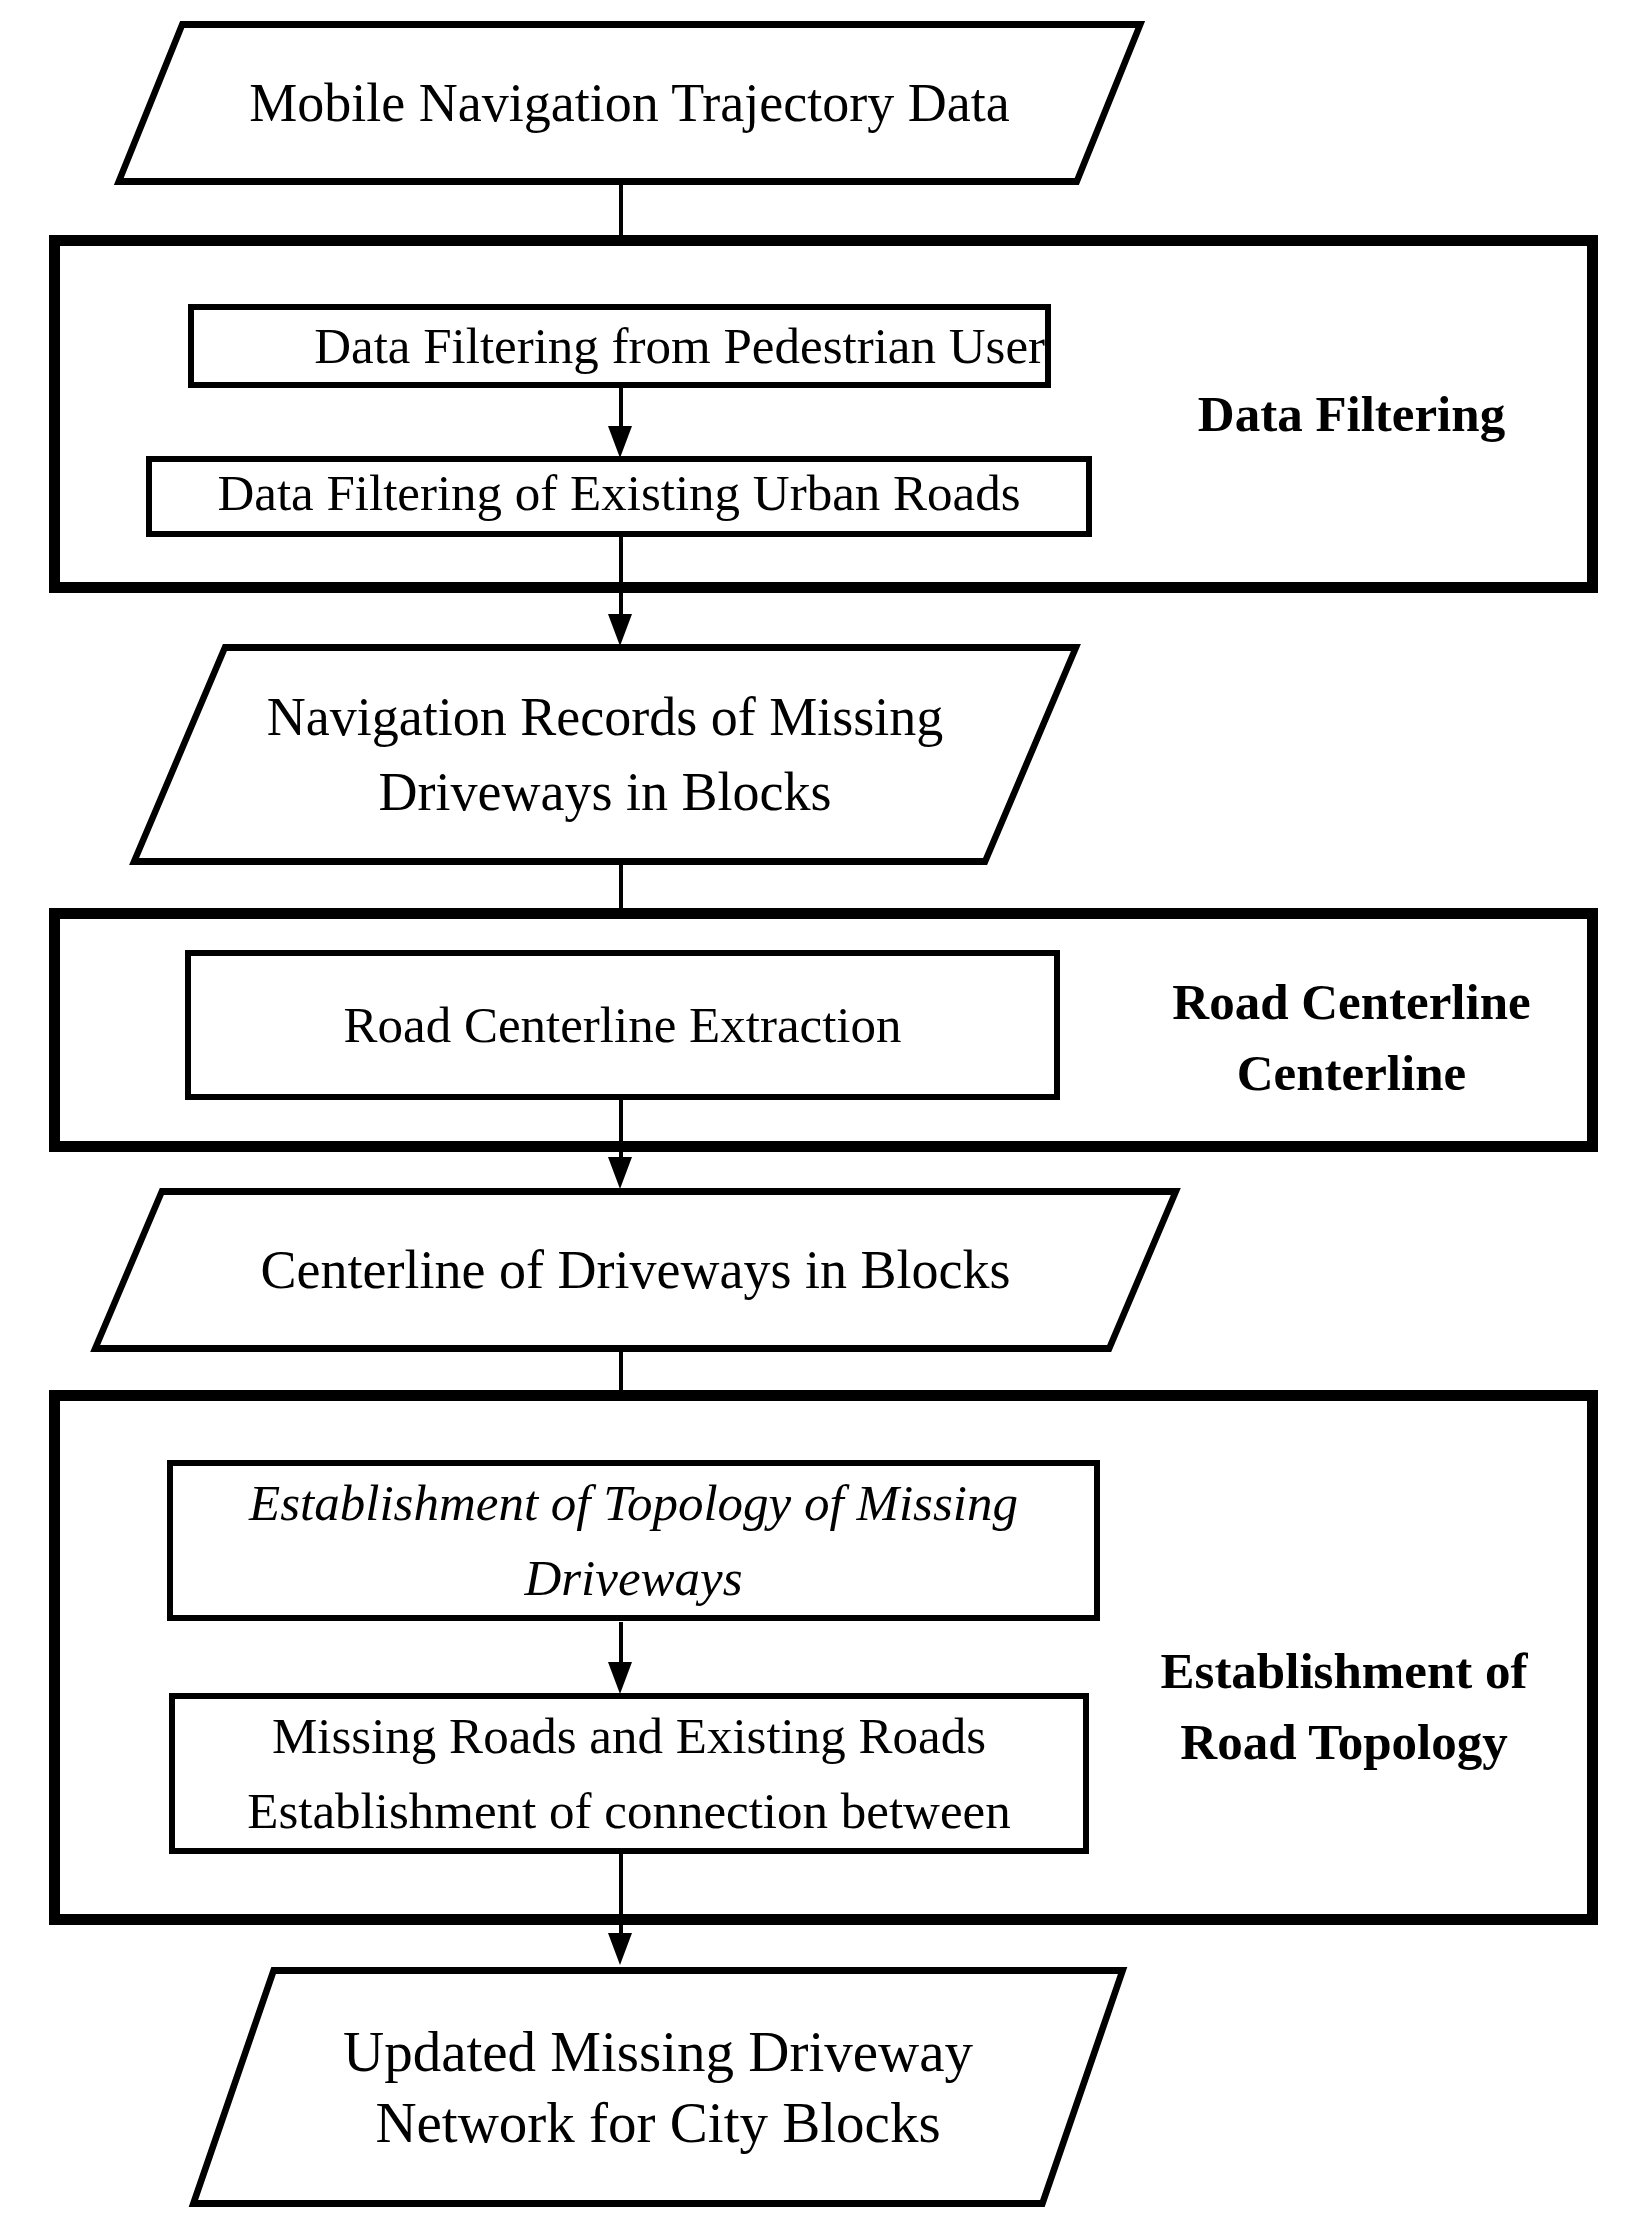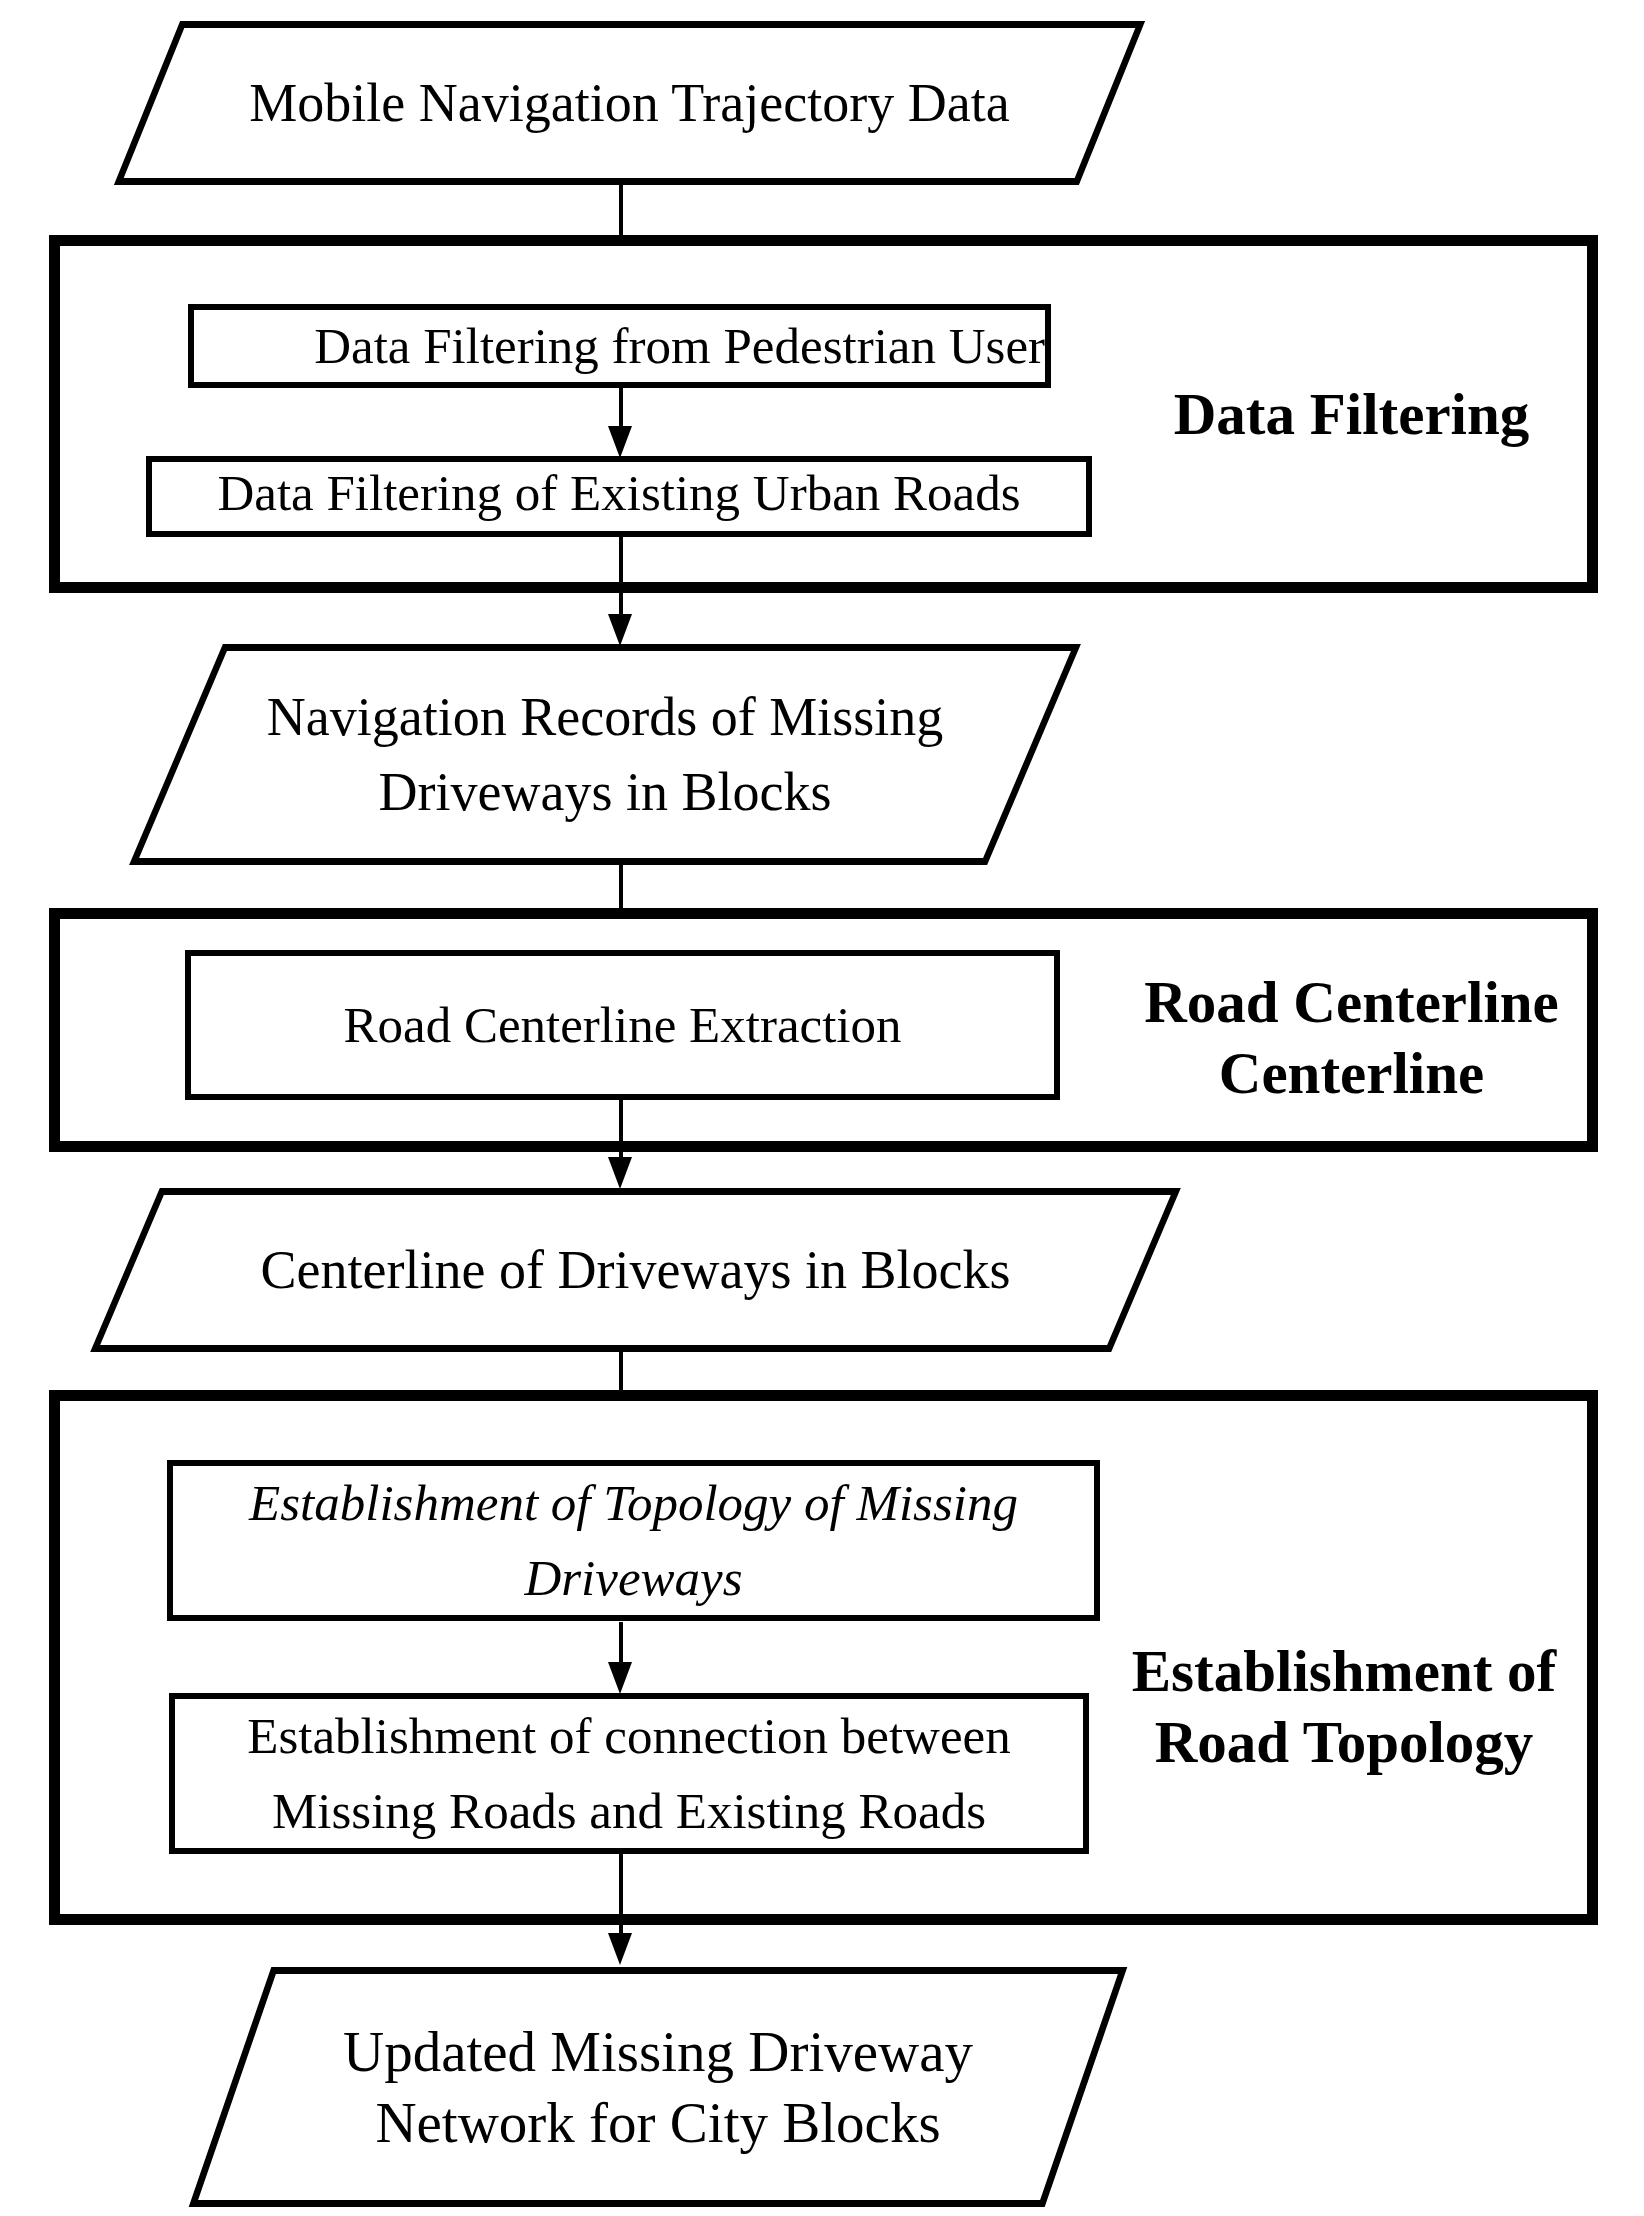--- a/index.html
+++ b/index.html
@@ -16,21 +16,21 @@
         text-align:center;font-size:51px;line-height:75px;}
 
   
   .para{position:absolute;border:7.5px solid #000;background:#fff;box-sizing:border-box;
         transform:skewX(var(--sk));}
   .para-inner{width:100%;height:100%;transform:skewX(var(--skneg));
         display:flex;flex-direction:column;align-items:center;justify-content:center;
         text-align:center;font-size:54px;line-height:75px;}
 
   
-  .stage-label{position:absolute;font-weight:bold;font-size:59px;line-height:71px;
+  .stage-label{position:absolute;font-weight:bold;font-size:51px;line-height:71px;
         text-align:center;white-space:nowrap;}
 
   
   .arrow-line{position:absolute;width:3.8px;background:#000;}
   .arrow-head{position:absolute;width:0;height:0;
         border-left:12px solid transparent;border-right:12px solid transparent;
         border-top:32px solid #000;}
   .txt{display:block;}
 </style>
 </head>
@@ -104,22 +104,22 @@
 
   <div class="pbox" style="left:167px;top:1460px;width:933px;height:161px;font-style:italic;">
     <span class="txt">Establishment of Topology of Missing</span>
     <span class="txt">Driveways</span>
   </div>
 
   <div class="arrow-line" style="left:619px;top:1622px;height:42px;"></div>
   <div class="arrow-head" style="left:608px;top:1662px;"></div>
 
   <div class="pbox" style="left:169px;top:1693px;width:920px;height:161px;">
+    <span class="txt">Missing Roads and Existing Roads</span>
     <span class="txt">Establishment of connection between</span>
-    <span class="txt">Missing Roads and Existing Roads</span>
   </div>
 
   <div class="stage-label" style="left:1096px;top:1616px;width:496px;margin-top:20px;">
     <span class="txt">Establishment of</span>
     <span class="txt">Road Topology</span>
   </div>
 
   <div class="arrow-line" style="left:619px;top:1854px;height:80px;"></div>
   <div class="arrow-head" style="left:608px;top:1933px;"></div>
 

